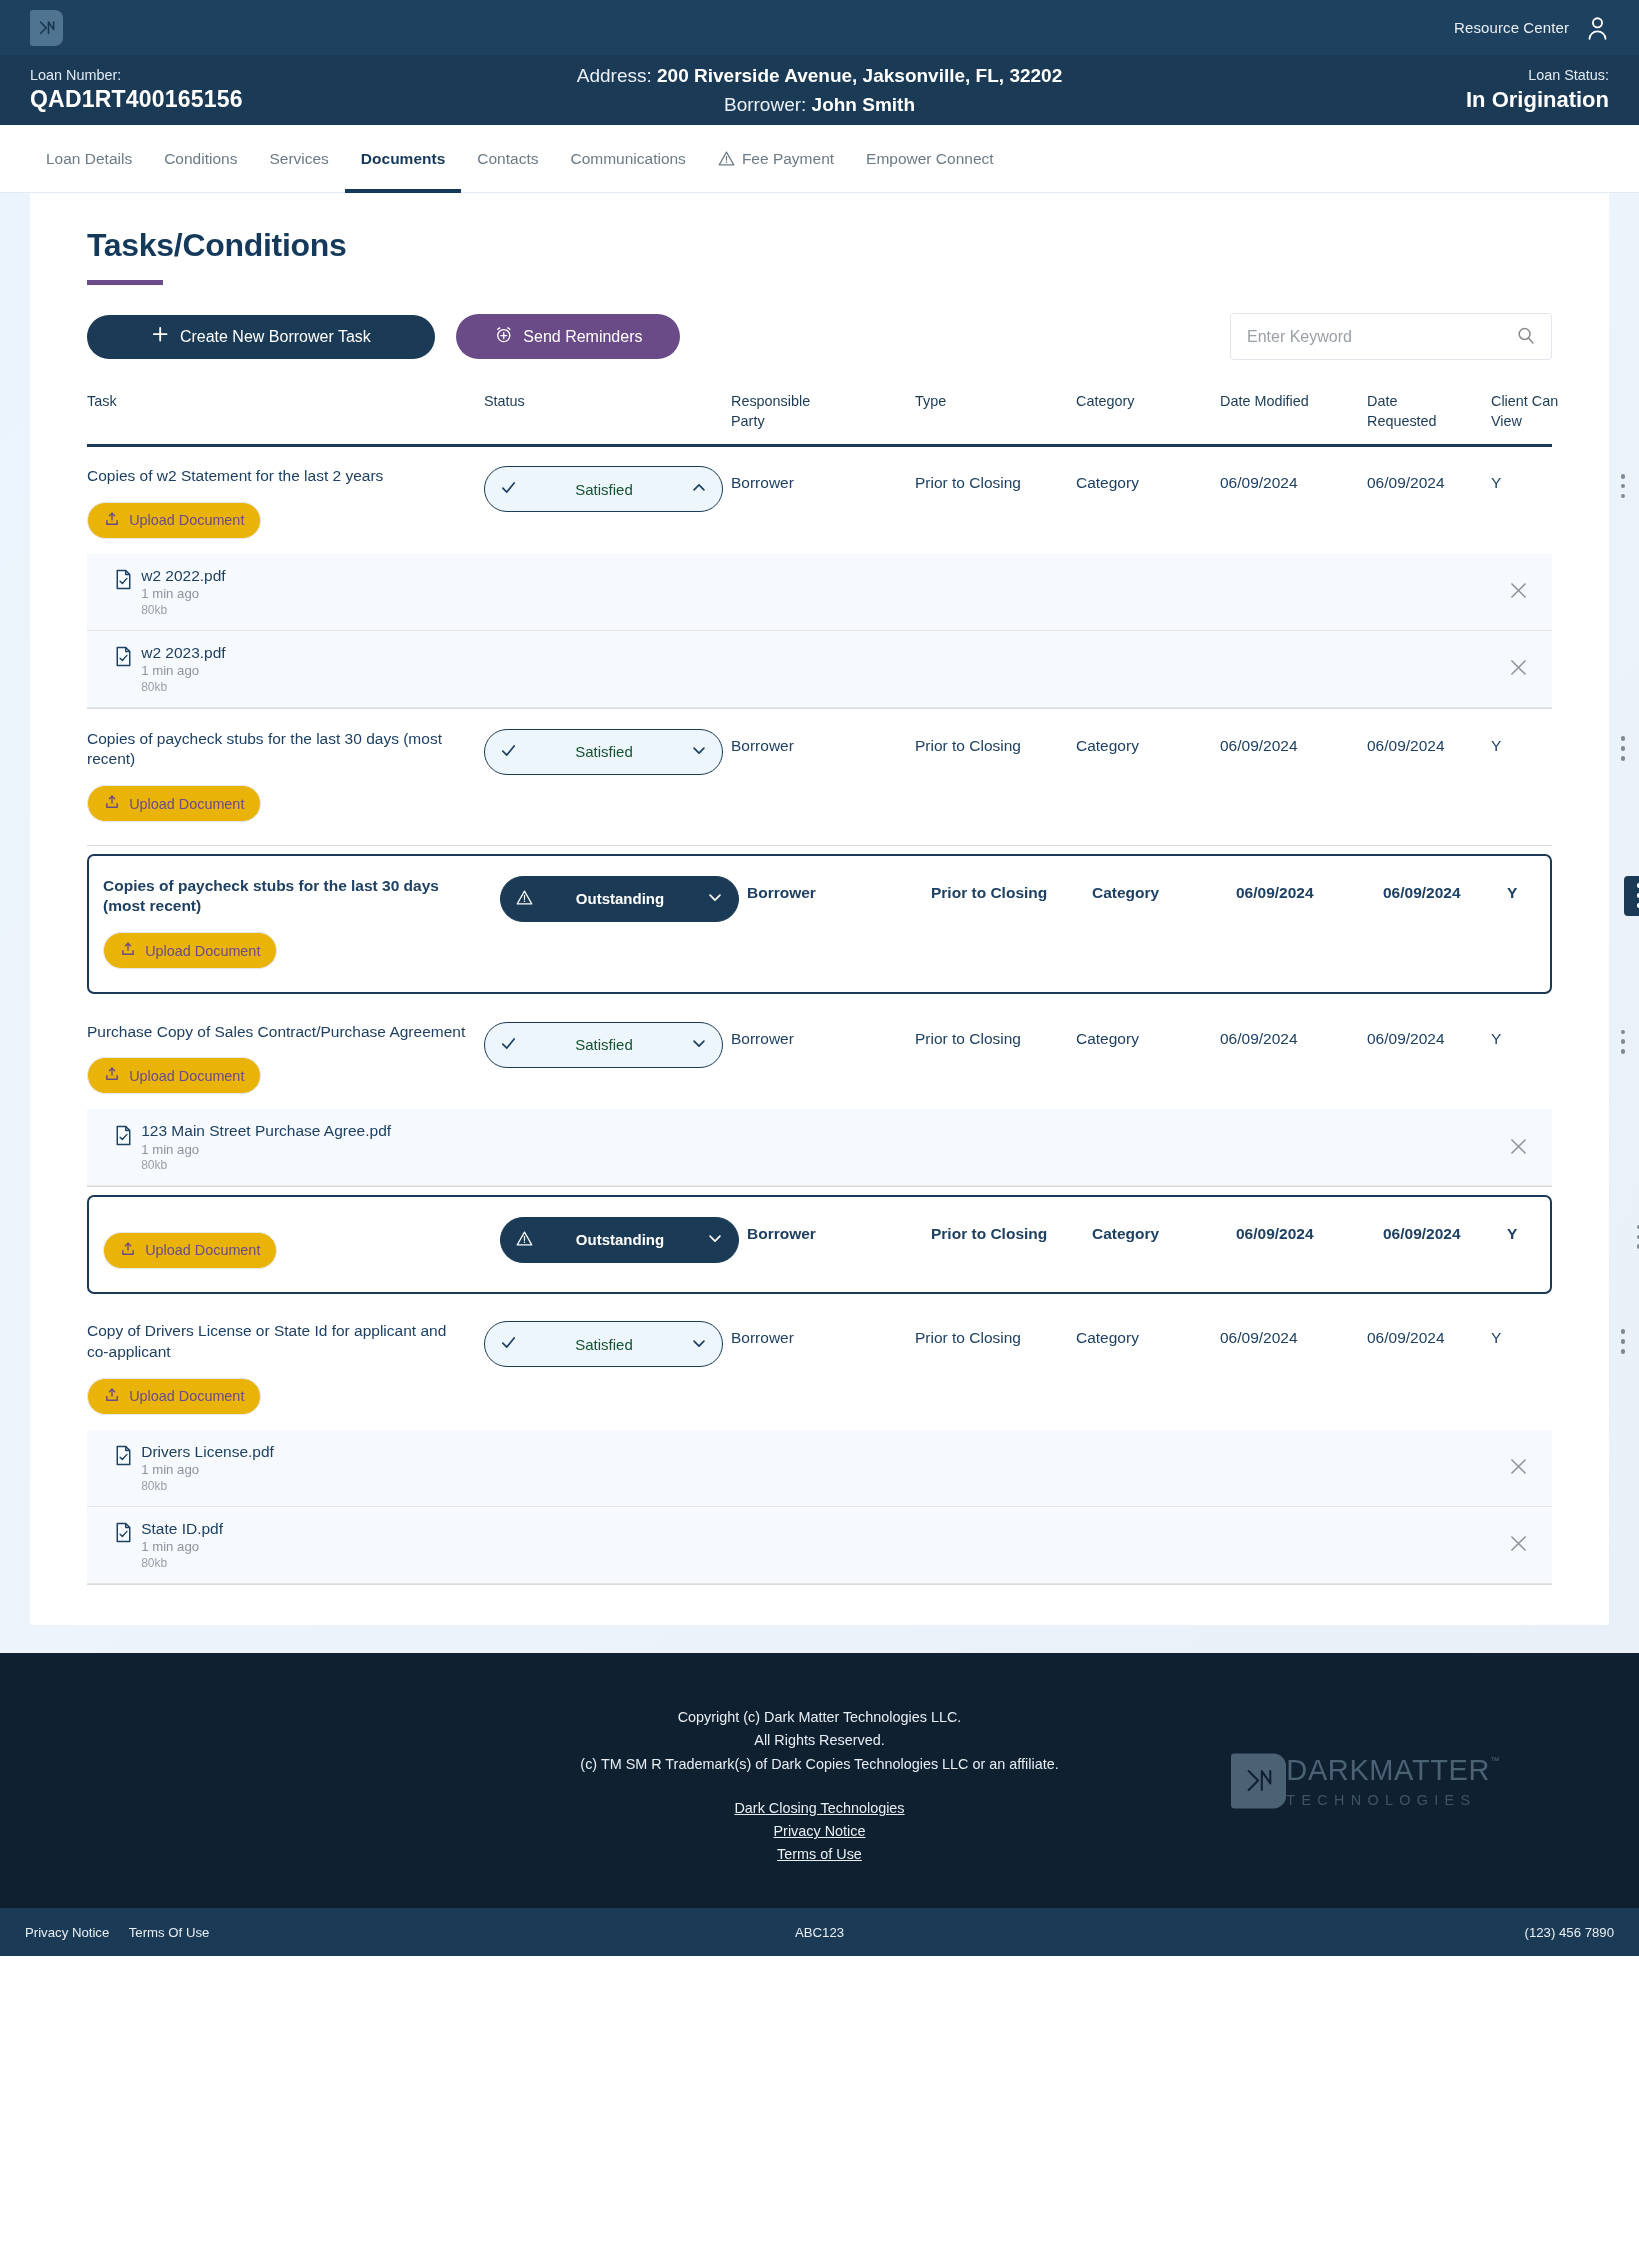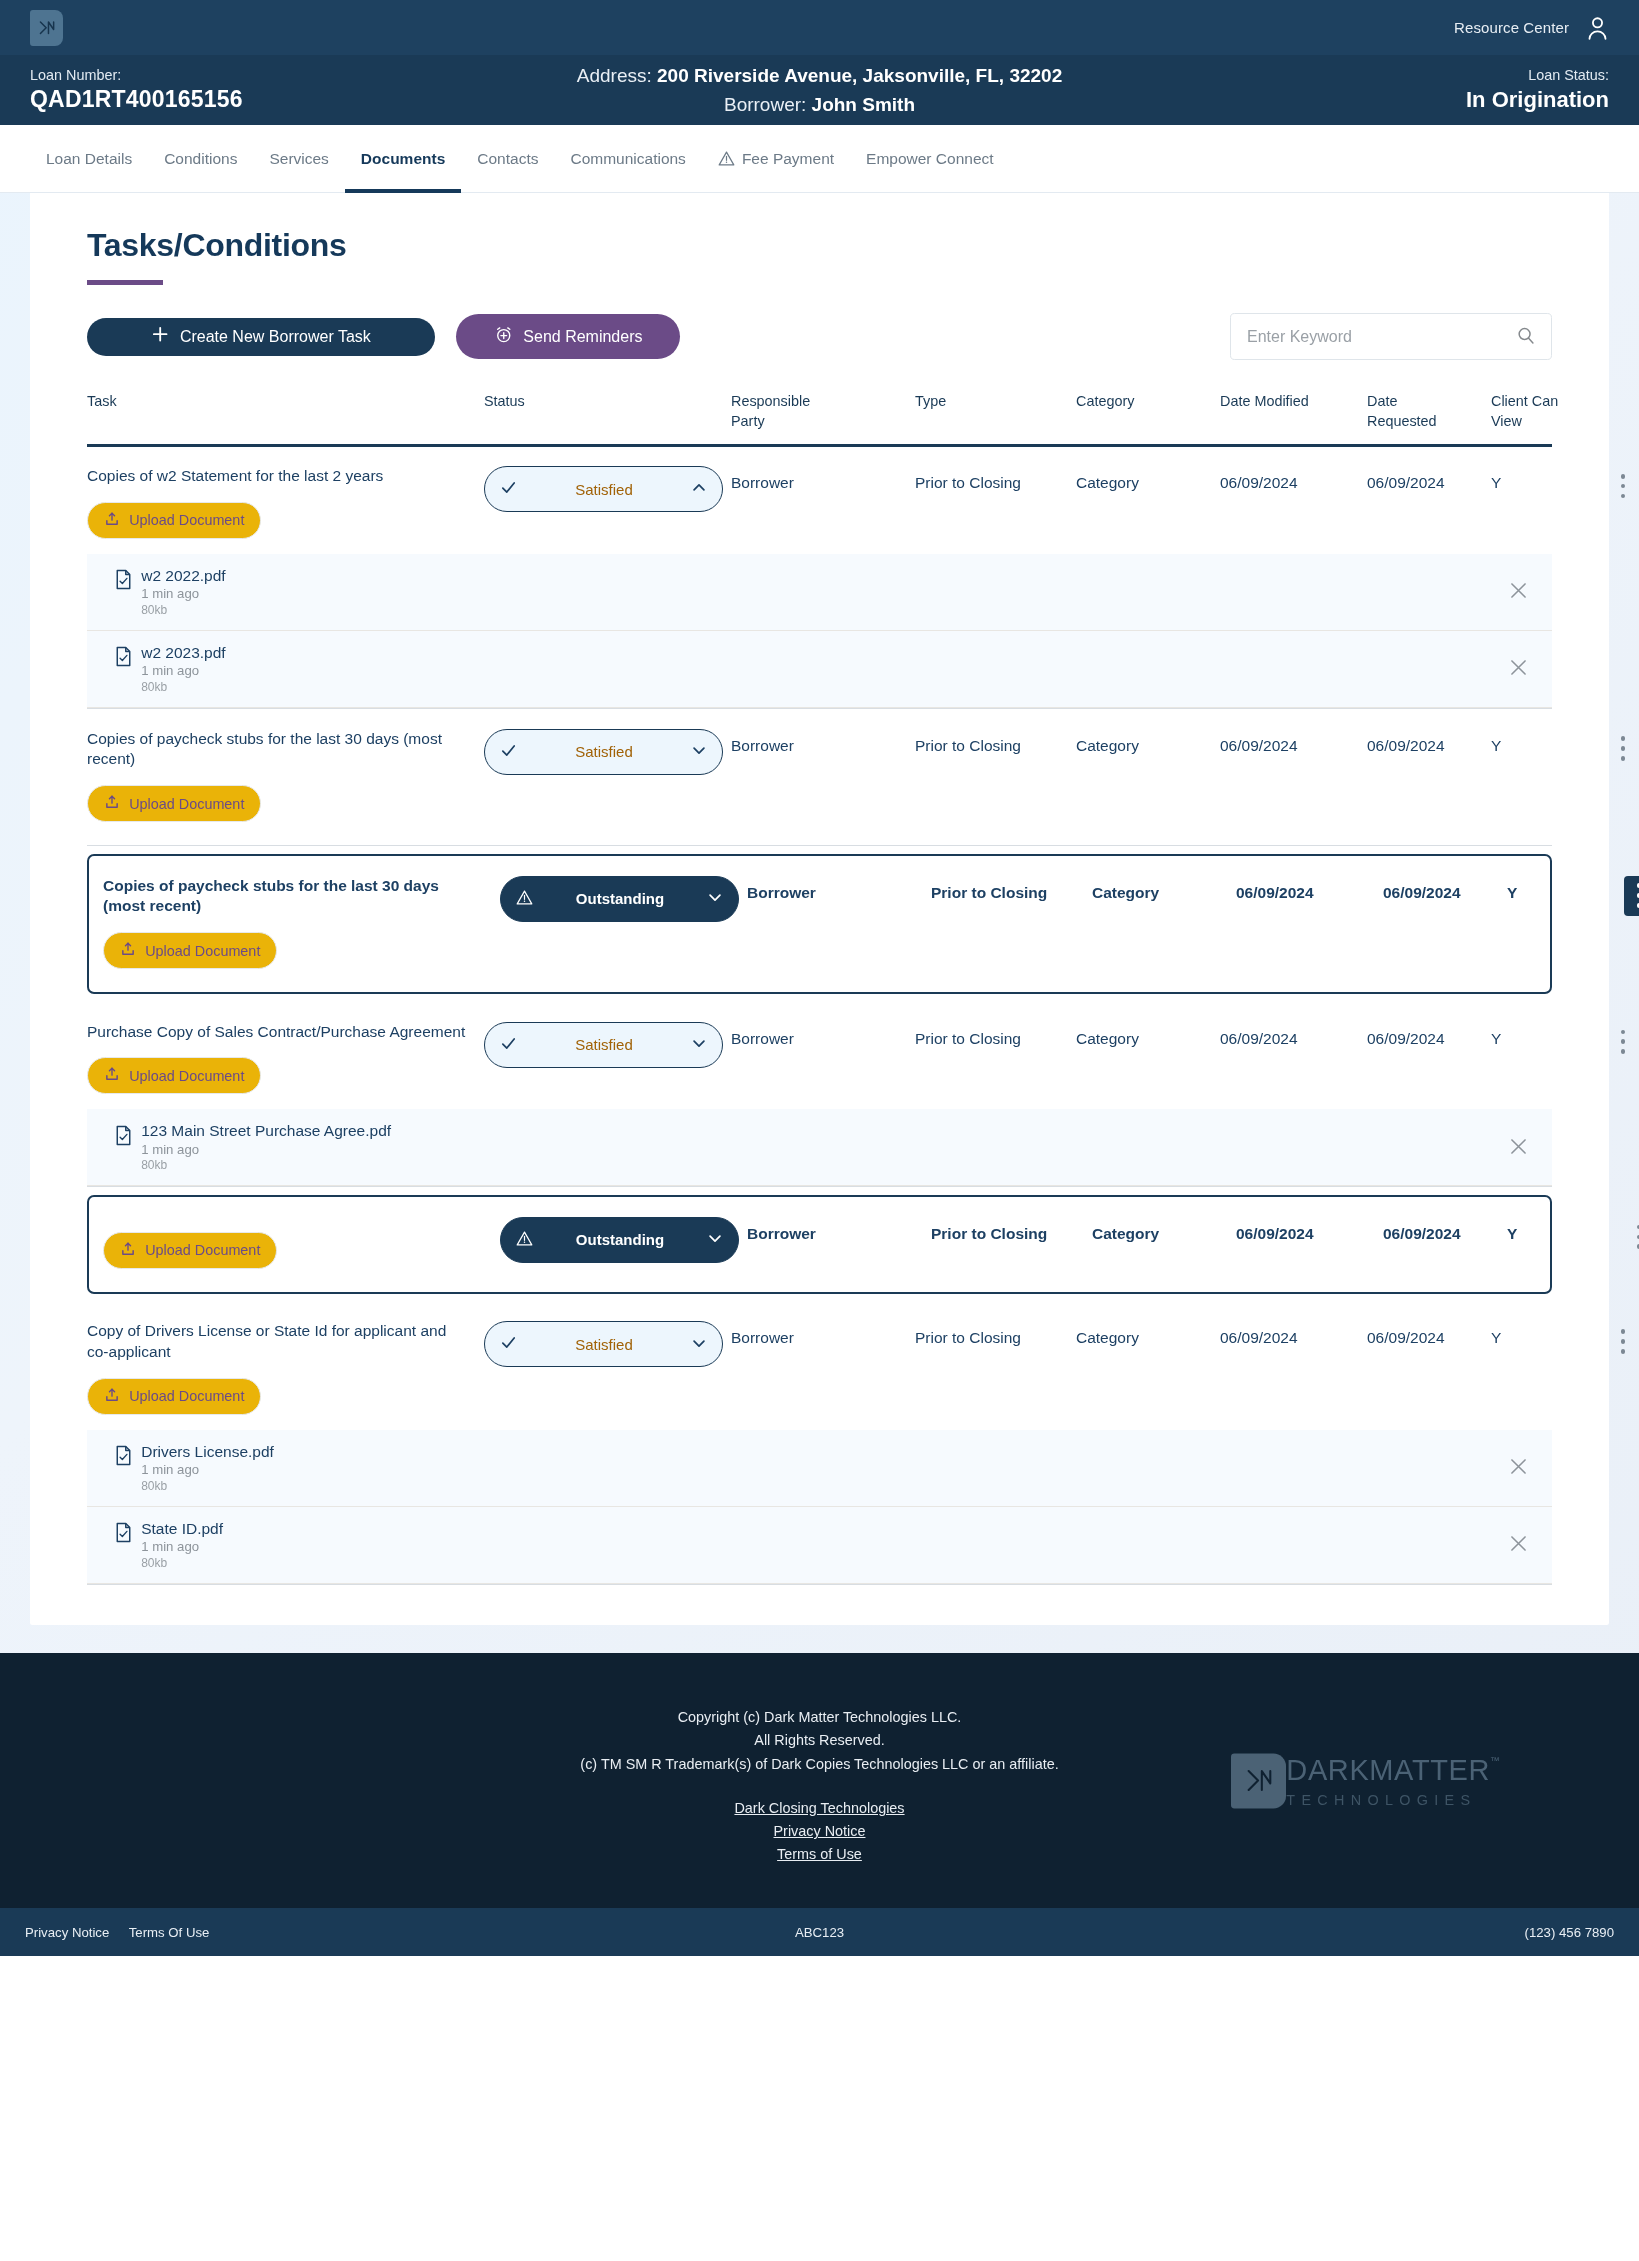--- a/index.html
+++ b/index.html
@@ -113,21 +113,21 @@
     display: inline-flex; align-items: center; justify-content: center;
     gap: 10.3px;
     border-radius: 34px;
     font-size: 16px;
     cursor: pointer;
     border: none;
     color: #fff;
   }
   .btn-primary {
     background: #1a3a56;
-    height: 38px;
+    height: 44px;
     padding: 0 24px;
     min-width: 348px;
   }
   .btn-secondary {
     background: #6b4b87;
     height: 45px;
     padding: 0 23px;
     margin-left: 21px;
     min-width: 224px;
   }
@@ -207,21 +207,21 @@
     border-radius: 25px;
     padding: 0 15px;
     cursor: pointer;
     font-size: 15px;
     font-weight: 400;
   }
   .status-pill .pill-label { flex: 1; text-align: center; }
   .status-satisfied {
     background: #edf6fd;
     border: 1.7px solid #1a3a56;
-    color: #a16207;
+    color: #14532d;
   }
   .status-outstanding {
     background: #1a3a56;
     border: 1.7px solid #1a3a56;
     color: #ffffff;
     font-weight: 700;
   }
 
   .cellpad { padding-top: 8px; }
 

